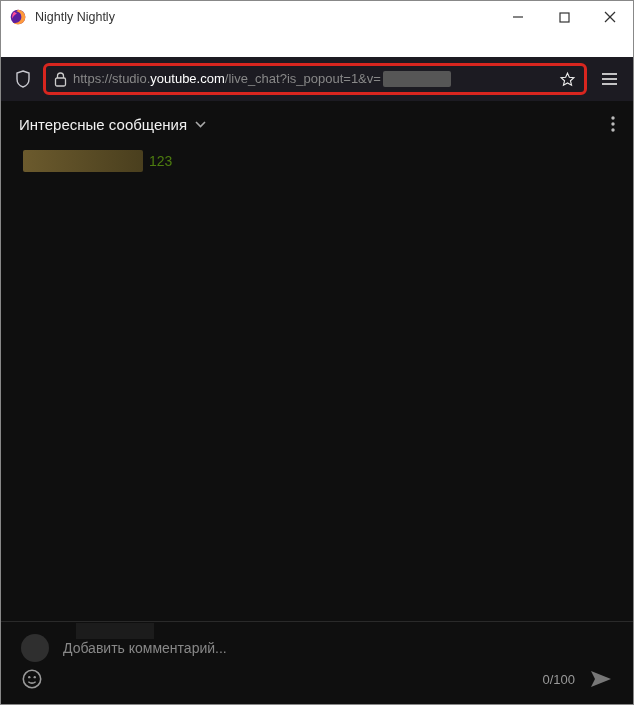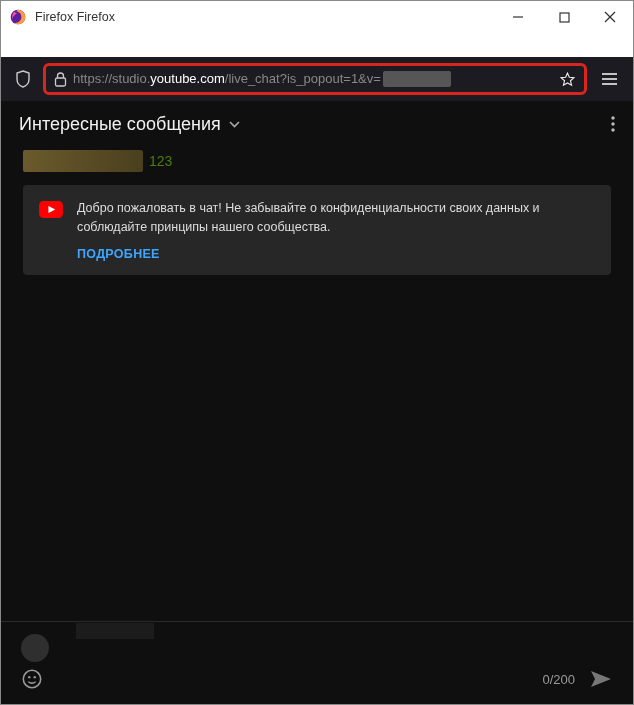--- a/index.html
+++ b/index.html
@@ -14,21 +14,21 @@
     .navicon { width: 28px; height: 28px; display: flex; align-items: center; justify-content: center; color: #c9c9d0; }
     .urlbox { flex: 1; height: 32px; border: 3px solid #d8261f; border-radius: 6px; display: flex; align-items: center; padding: 0 8px; gap: 6px; background: #1c1b22; }
     .lock { color: #bbb; }
     .urltext { flex: 1; font-size: 13px; color: #888; white-space: nowrap; overflow: hidden; }
     .urltext .dom { color: #fff; }
     .blur { display: inline-block; width: 68px; height: 16px; background: #565656; border-radius: 2px; vertical-align: middle; margin-left: 2px; }
     .star { color: #ddd; }
     .menu { width: 32px; height: 32px; display: flex; align-items: center; justify-content: center; color: #eee; }
     .content { flex: 1; background: #0f0f0f; display: flex; flex-direction: column; position: relative; color: #fff; }
     .header { height: 46px; display: flex; align-items: center; padding: 0 18px; }
-    .hdrtitle { font-size: 18px; color: #f1f1f1; }
+    .hdrtitle { font-size: 15px; color: #f1f1f1; }
     .caret { margin-left: 8px; color: #aaa; }
     .more { margin-left: auto; color: #bbb; }
     .usrrow { height: 28px; display: flex; align-items: center; padding: 0 22px; }
     .usrblur { width: 120px; height: 22px; background: linear-gradient(90deg, #6b5a2d, #4a3f1e); border-radius: 2px; }
     .usrtxt { font-size: 14px; color: #4d7c0f; margin-left: 6px; }
     .banner { margin: 10px 22px 0; background: #272727; border-radius: 4px; padding: 14px 16px; display: flex; gap: 14px; }
     .ytlogo { width: 24px; height: 17px; margin-top: 2px; flex-shrink: 0; }
     .bannercol { flex: 1; }
     .bannertxt { font-size: 12.5px; color: #ddd; line-height: 1.5; }
     .bannerlink { margin-top: 10px; font-size: 12.5px; font-weight: 600; color: #3ea6ff; letter-spacing: 0.3px; }
@@ -49,21 +49,21 @@
 <div class="window">
 
   <div class="titlebar">
     <span class="ff-icon">
       <svg viewBox="0 0 32 32" width="18" height="18">
         <circle cx="16" cy="16" r="13" fill="#5b1f9e"></circle>
         <path d="M16 3 C24 3 29 10 29 16 C29 24 23 29 16 29 C13 29 10 28 8 26 C14 28 22 24 22 16 C22 10 18 6 13 6 C15 4 16 3 16 3 Z" fill="#ff9a3c"></path>
         <path d="M9 7 C6 10 5 14 6 19 C8 12 14 10 14 10 C12 8 10 7 9 7 Z" fill="#ff4f9a"></path>
       </svg>
     </span>
-    <div class="title">Firefox Firefox</div>
+    <div class="title">Nightly Nightly</div>
     <div class="winbtns">
       <div class="winbtn">
         <svg width="12" height="12">
             <line x1="1" y1="6" x2="11" y2="6" stroke="#333" stroke-width="1.2"></line>
           </svg>
       </div>
       <div class="winbtn">
         <svg width="11" height="11">
             <rect x="1" y="1" width="9" height="9" fill="none" stroke="#333" stroke-width="1.2"></rect>
           </svg>
@@ -124,49 +124,38 @@
             <circle cx="2" cy="14" r="1.7" fill="#bbb"></circle>
           </svg>
       </span>
     </div>
 
     <div class="usrrow">
       <span class="usrblur"></span>
       <span class="usrtxt">123</span>
     </div>
 
-    <div class="banner">
-      <span class="ytlogo">
-        <svg viewBox="0 0 28 20" width="24" height="17">
-            <rect width="28" height="20" rx="5" fill="#ff0000"></rect>
-            <path d="M11 6 L19 10 L11 14 Z" fill="#fff"></path>
-          </svg>
-      </span>
-      <div class="bannercol">
-        <div class="bannertxt">Добро пожаловать в чат! Не забывайте о конфиденциальности своих данных и соблюдайте принципы нашего сообщества.</div>
-        <div class="bannerlink">ПОДРОБНЕЕ</div>
-      </div>
-    </div>
 
     <div class="usrname-redact"></div>
 
     <div class="footer">
       <div class="frow1">
         <span class="avatar"></span>
+        <span class="placeholder">Добавить комментарий...</span>
       </div>
       <div class="frow2">
         <span class="emoji">
           <svg width="22" height="22" viewBox="0 0 24 24">
               <circle cx="12" cy="12" r="9.5" fill="none" stroke="#9a9a9a" stroke-width="1.7"></circle>
               <circle cx="9" cy="10" r="1.3" fill="#9a9a9a"></circle>
               <circle cx="15" cy="10" r="1.3" fill="#9a9a9a"></circle>
               <path d="M8 15 Q12 18 16 15" fill="none" stroke="#9a9a9a" stroke-width="1.7"></path>
             </svg>
         </span>
-        <span class="counter">0/200</span>
+        <span class="counter">0/100</span>
         <span class="send">
           <svg width="24" height="20" viewBox="0 0 24 20">
               <path d="M2 2 L22 10 L2 18 L6 10 Z" fill="#777"></path>
             </svg>
         </span>
       </div>
     </div>
 
   </div>
 </div>

